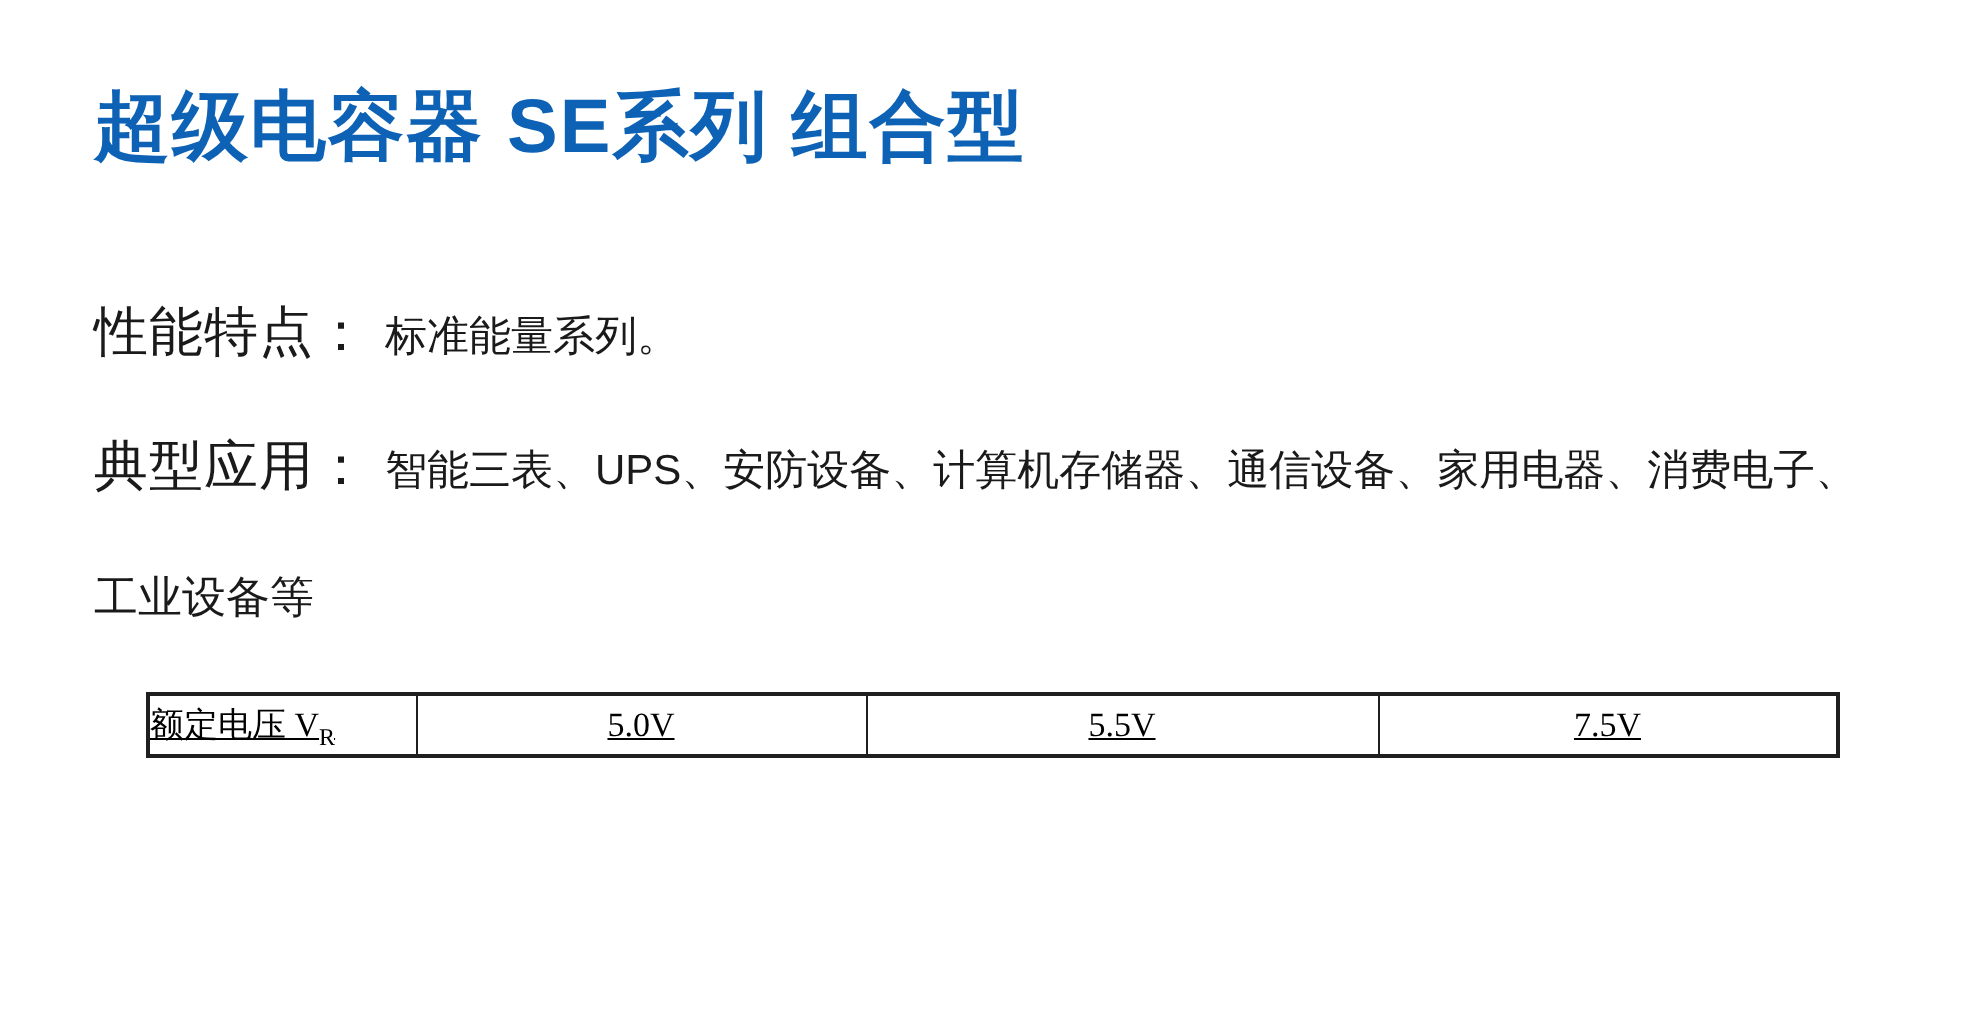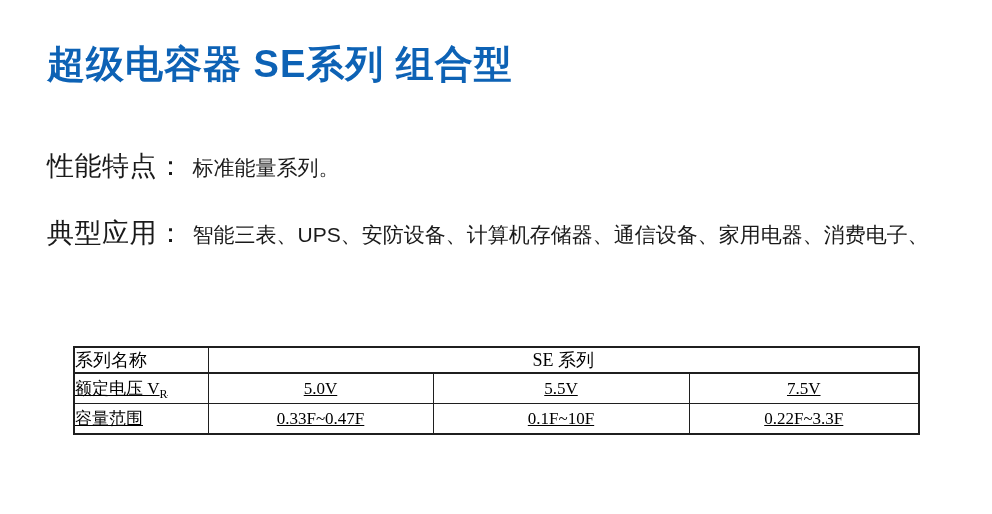--- a/index.html
+++ b/index.html
@@ -100,41 +100,32 @@
   <div class="para para-features">
     <span class="label">性能特点：</span>
     <span class="content">标准能量系列。</span>
   </div>
 
   <div class="para para-apps">
     <span class="label">典型应用：</span>
     <span class="content">智能三表、UPS、安防设备、计算机存储器、通信设备、家用电器、消费电子、</span>
   </div>
 
+  <div class="para-cont">工业设备等</div>
 
   <table class="spec-table">
     <colgroup>
       <col style="width:134px">
       <col style="width:225px">
       <col style="width:256px">
       <col style="width:230px">
     </colgroup>
     <tbody>
-      <tr class="header-row">
-        <td class="label-cell">系列名称</td>
-        <td class="value-cell" colspan="3">SE 系列</td>
-      </tr>
       <tr class="data-row">
         <td class="label-cell"><span>额定电压 V</span><sub class="sub">R</sub></td>
         <td class="value-cell">5.0V</td>
         <td class="value-cell">5.5V</td>
         <td class="value-cell">7.5V</td>
-      </tr>
-      <tr class="data-row">
-        <td class="label-cell">容量范围</td>
-        <td class="value-cell">0.33F~0.47F</td>
-        <td class="value-cell">0.1F~10F</td>
-        <td class="value-cell">0.22F~3.3F</td>
       </tr>
     </tbody>
   </table>
 
 </div>
 
 </body></html>

